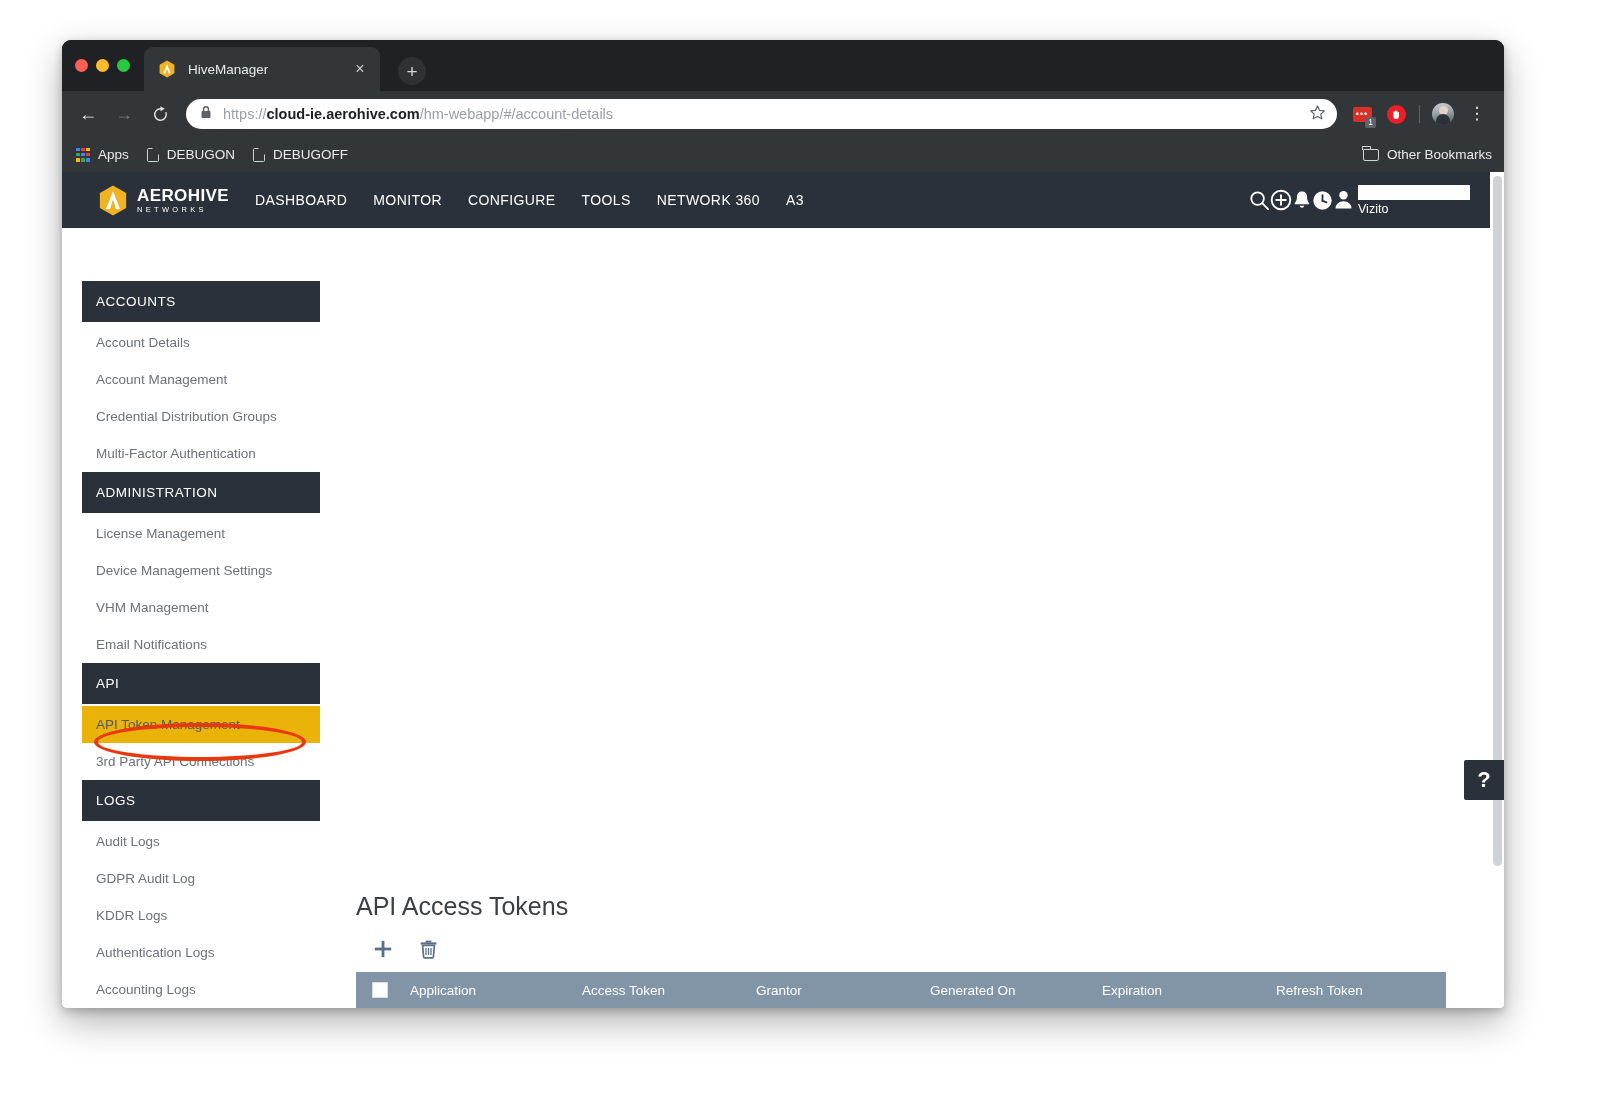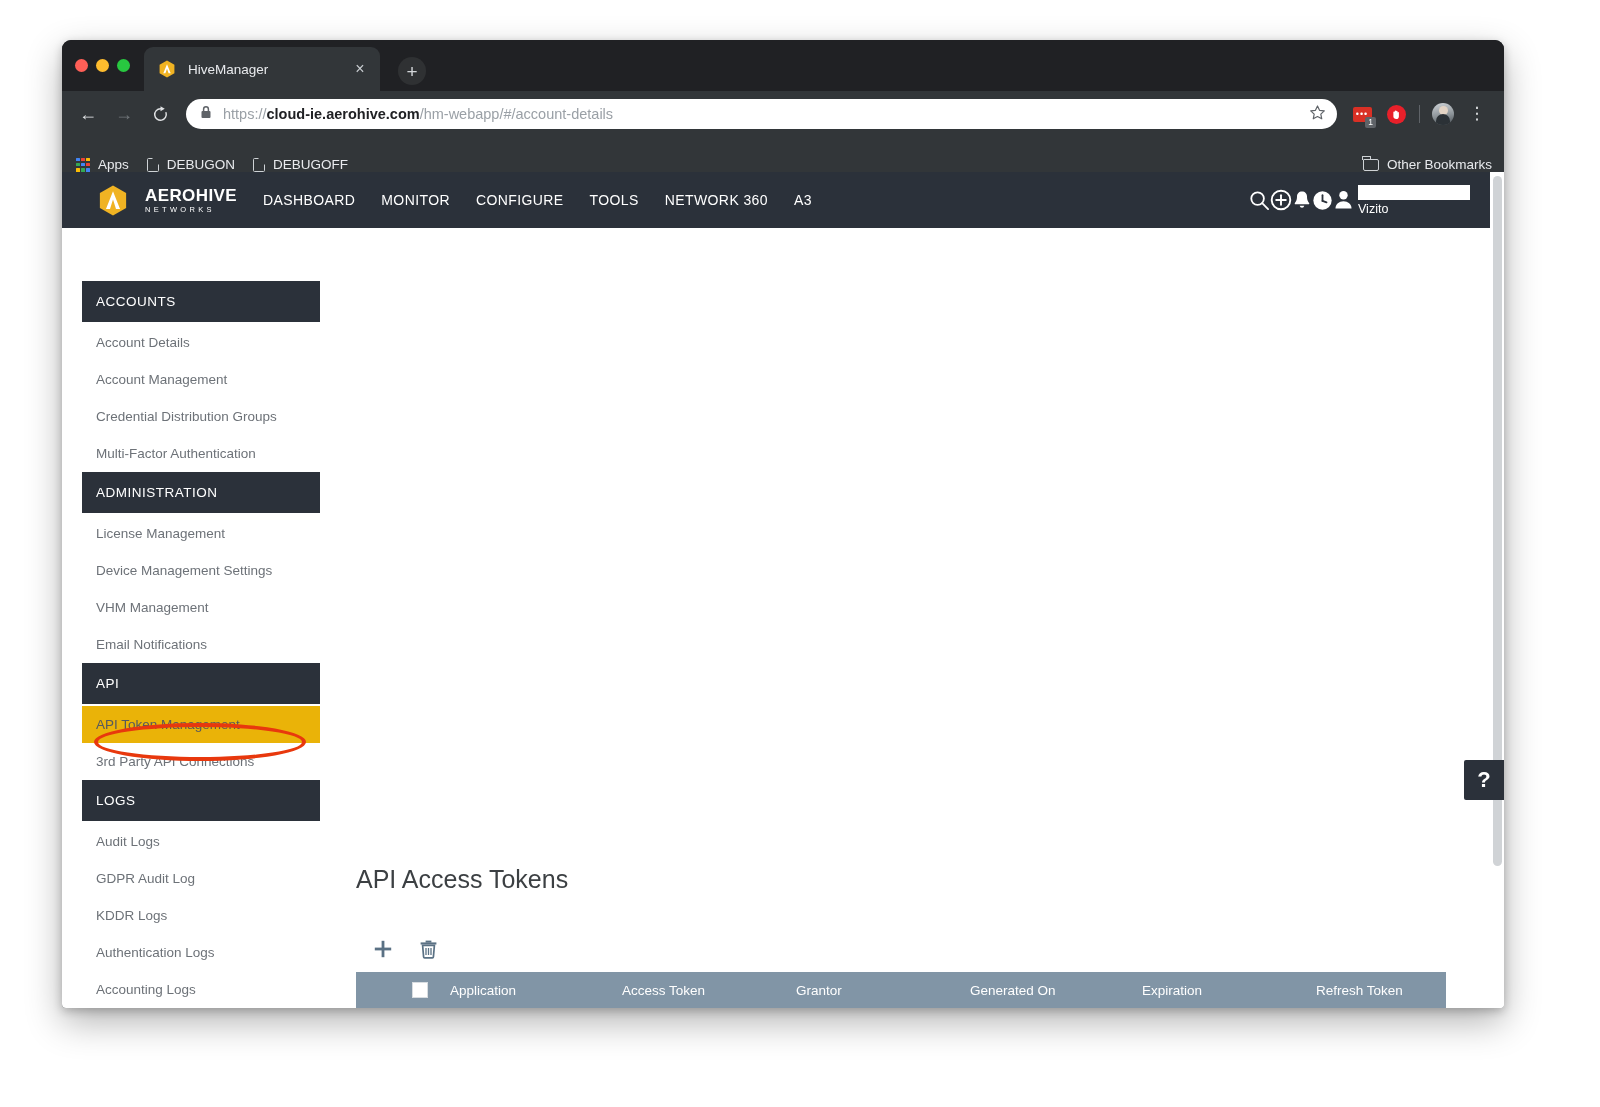--- a/index.html
+++ b/index.html
@@ -142,21 +142,21 @@
     content:""; position:absolute; left:6.5px; top:3px; width:9px; height:9px;
     border-radius:50%; background:#e3d3c4;
   }
   .kebab { color: #e0e2e4; font-size: 17px; line-height: 0.6; letter-spacing: 0; }
 
   
   .bookmarks {
     position: relative;
     height: 35px;
     background: #323639;
-    display: flex; align-items: flex-end;
+    display: flex; align-items: center;
     padding: 0 12px 0 14px;
     color: #e8eaed;
     font-size: 13.5px;
   }
   .bm-item { display: flex; align-items: center; margin-right: 18px; }
   .bm-item .bm-label { margin-left: 8px; white-space: nowrap; }
   .apps-grid {
     width: 14px; height: 14px;
     display: grid; grid-template-columns: repeat(3, 1fr);
     grid-template-rows: repeat(3, 1fr); gap: 1.5px;
@@ -194,21 +194,21 @@
   
   .app-header {
     height: 56px;
     background: #2b313a;
     display: flex; align-items: center;
     padding: 0 0 0 36px;
     position: relative;
   }
   .logo-wrap { display: flex; align-items: center; margin-right: 26px; }
   .logo-mark { width: 30px; height: 33px; flex: 0 0 30px; }
-  .logo-text { margin-left: 17px; line-height: 1; }
+  .logo-text { margin-left: 9px; line-height: 1; }
   .logo-name {
     color: #ffffff; font-size: 17px; font-weight: 700;
     letter-spacing: 0.4px; font-family: "Liberation Sans", sans-serif;
     display: block;
   }
   .logo-sub {
     color: #ffffff; font-size: 7.5px; letter-spacing: 3.3px;
     display: block; margin-top: 2px;
   }
   .nav-links { display: flex; align-items: flex-start; gap: 26px; }
@@ -269,36 +269,35 @@
   .main {
     flex: 1;
     padding-left: 36px;
     padding-right: 58px;
     position: relative;
   }
   .page-title {
     font-size: 25px;
     color: #3c4043;
     font-weight: 400;
-    margin-bottom: 45px;
+    margin-bottom: 18px;
   }
   .toolbar {
     display: flex; align-items: center; gap: 26px;
     padding-left: 17px;
     margin-bottom: 13px;
   }
   .tb-btn { color: #5a7184; display: flex; align-items: center; justify-content: center; }
 
   .table-head {
     background: #8195a6;
     height: 36px;
     display: flex; align-items: center;
     color: #ffffff;
     font-size: 13.5px;
-    padding-left: 40px;
   }
   .th-check { width: 54px; flex: 0 0 54px; display: flex; align-items: center; padding-left: 16px; }
   .chk-box { width: 16px; height: 16px; background: #ffffff; border: 1px solid #d8dde1; }
   .th { white-space: nowrap; }
   .th.c1 { width: 172px; flex: 0 0 172px; }
   .th.c2 { width: 174px; flex: 0 0 174px; }
   .th.c3 { width: 174px; flex: 0 0 174px; }
   .th.c4 { width: 172px; flex: 0 0 172px; }
   .th.c5 { width: 174px; flex: 0 0 174px; }
   .th.c6 { flex: 1; }

